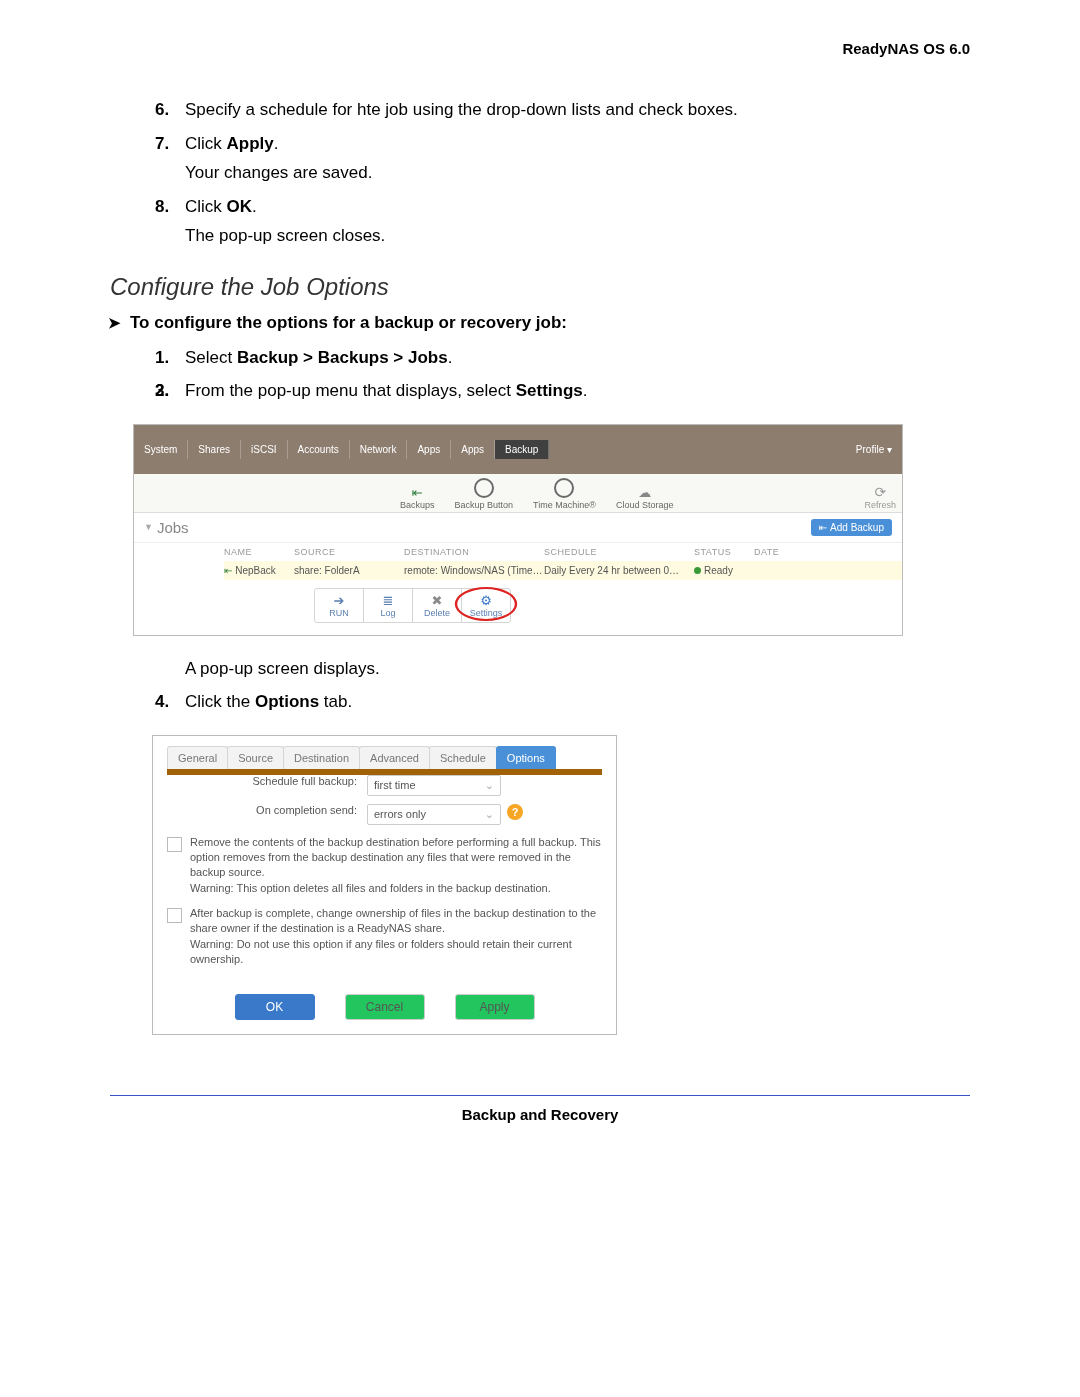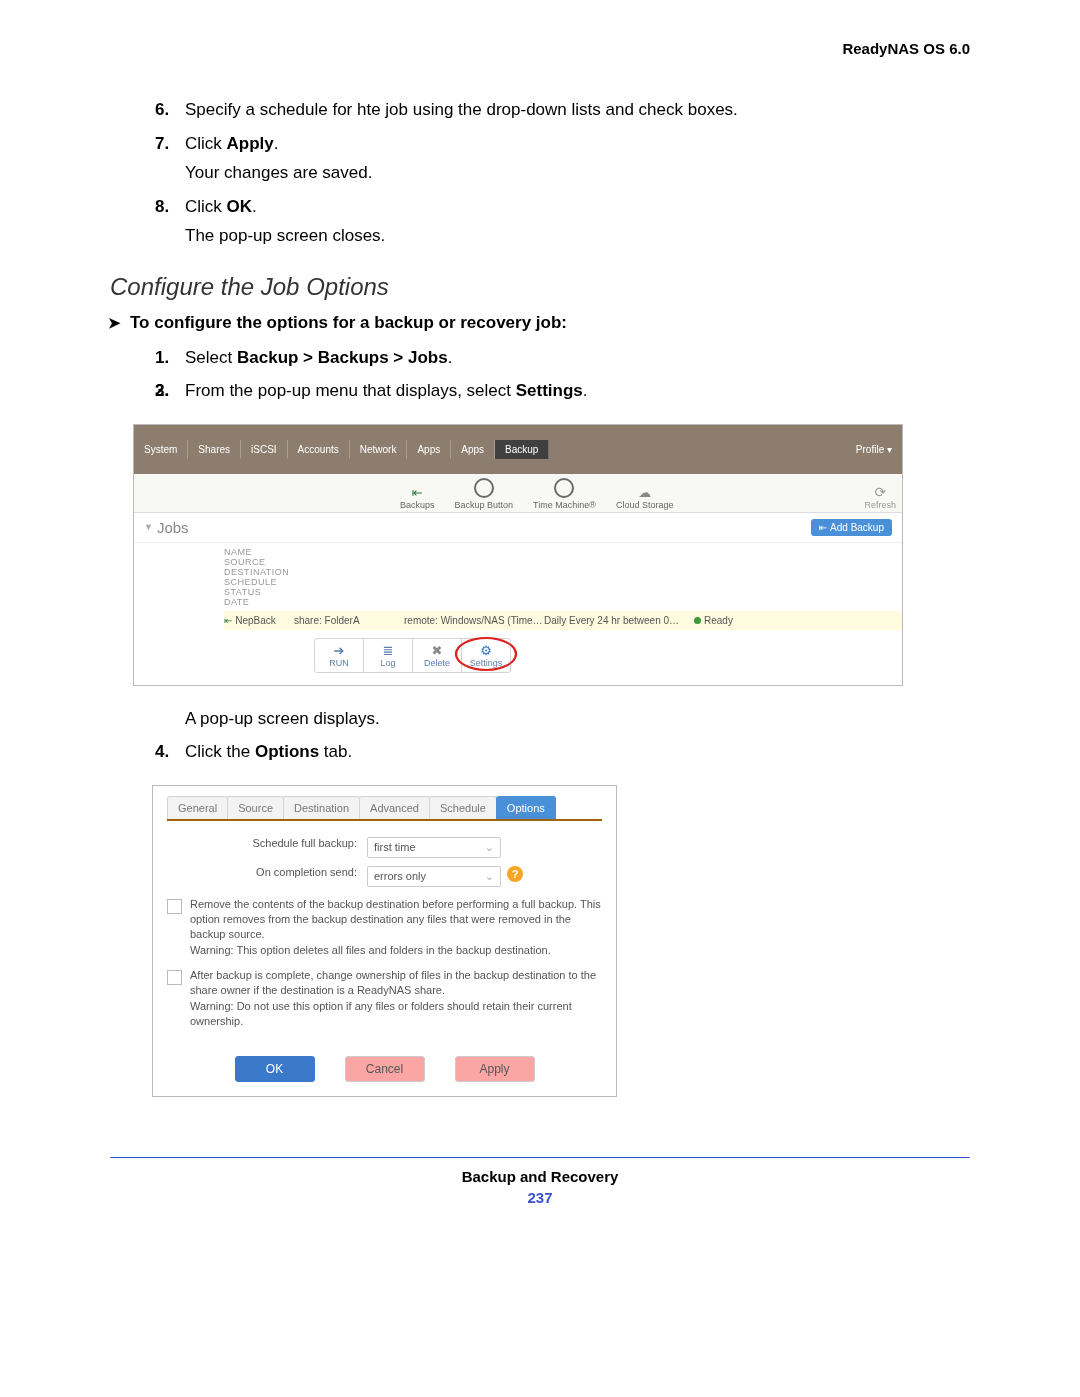--- a/index.html
+++ b/index.html
@@ -134,21 +134,21 @@
     display: flex;
     align-items: center;
     gap: 3px;
   }
   .shot1-table { padding: 4px 0 6px 90px; }
   .shot1-th, .shot1-tr {
     display: flex;
     font-size: 9px;
     color: #777;
   }
-  .shot1-th { text-transform: uppercase; letter-spacing: .5px; color: #999; margin-bottom: 4px; flex-direction: column; }
+  .shot1-th { text-transform: uppercase; letter-spacing: .5px; color: #999; margin-bottom: 4px; }
   .shot1-tr {
     background: #fffbe0;
     padding: 4px 0;
     color: #555;
     font-size: 10px;
   }
   .col-name   { width: 70px; }
   .col-source { width: 110px; }
   .col-dest   { width: 140px; }
   .col-sched  { width: 150px; }
@@ -192,21 +192,21 @@
   .shot2 {
     margin: 8px 0 20px 42px;
     width: 465px;
     border: 1px solid #bbb;
     font-family: "Segoe UI", Arial, sans-serif;
     font-size: 11px;
     color: #555;
     padding: 10px 14px 14px 14px;
     box-sizing: border-box;
   }
-  .shot2-tabs { display:flex; border-bottom:2px solid #a16207; margin-bottom:16px; }
+  .shot2-tabs { display:flex; border-bottom:6px solid #a16207; margin-bottom:0; }
   .shot2-tabs .t {
     padding: 5px 10px;
     border: 1px solid #d5d5d5;
     border-bottom: none;
     border-radius: 3px 3px 0 0;
     margin-right: -1px;
     background: #f3f3f3;
     color: #777;
   }
   .shot2-tabs .t.active { background: #4a90d9; color: #fff; border-color:#4a90d9; }
@@ -225,21 +225,21 @@
     font-weight:bold; text-align:center; font-size:11px; line-height:16px; margin-left:6px;
   }
   .chk-block { display:flex; margin:10px 0; gap:8px; }
   .chk-block .box {
     width:13px; height:13px; border:1px solid #bbb; flex-shrink:0; margin-top:2px;
   }
   .chk-block .txt { font-size:11px; color:#555; line-height:1.4; }
   .shot2-buttons { display:flex; justify-content:center; gap:30px; margin-top:26px; }
   .shot2-buttons .b {
     width: 78px; padding:5px 0; text-align:center; border:1px solid #ccc;
-    border-radius:3px; font-size:12px; background:#fca5a5; color:#555;
+    border-radius:3px; font-size:12px; background:#22c55e; color:#555;
   }
   .shot2-buttons .b.ok { background:#3a78c9; border-color:#3a78c9; color:#fff; }
   .page-rule {
     border: none; border-top: 1px solid #3a52cc;
     margin: 60px 0 10px 0;
   }
   .page-footer { text-align:center; font-size:15px; }
   .page-footer .label { font-weight:bold; }
   .page-footer .num { color:#3a52cc; font-weight:bold; margin-top:4px; }
 </style>
@@ -418,16 +418,15 @@
     <div class="shot2-buttons">
       <div class="b ok">OK</div>
       <div class="b">Cancel</div>
       <div class="b">Apply</div>
     </div>
   </div>
 
   <hr class="page-rule">
   <div class="page-footer">
     <div class="label">Backup and Recovery</div>
-    <div class="num">237</div>
   </div>
 
 </div>
 
 </body></html>

